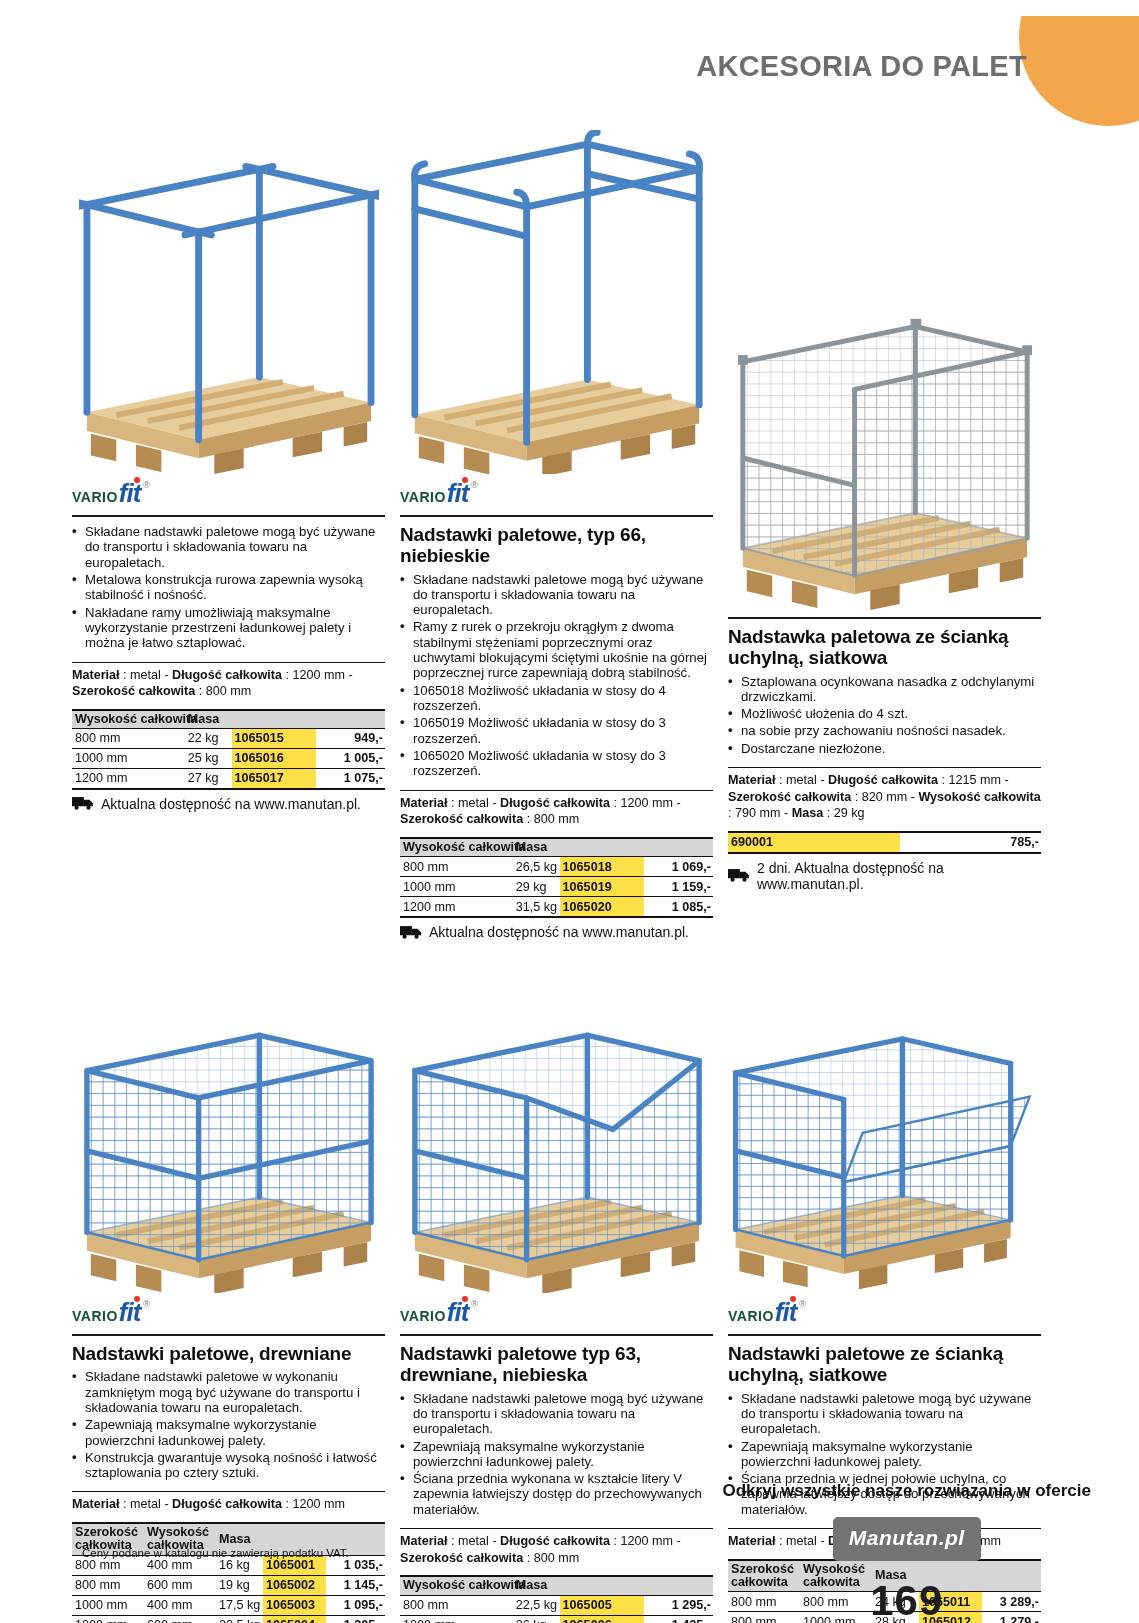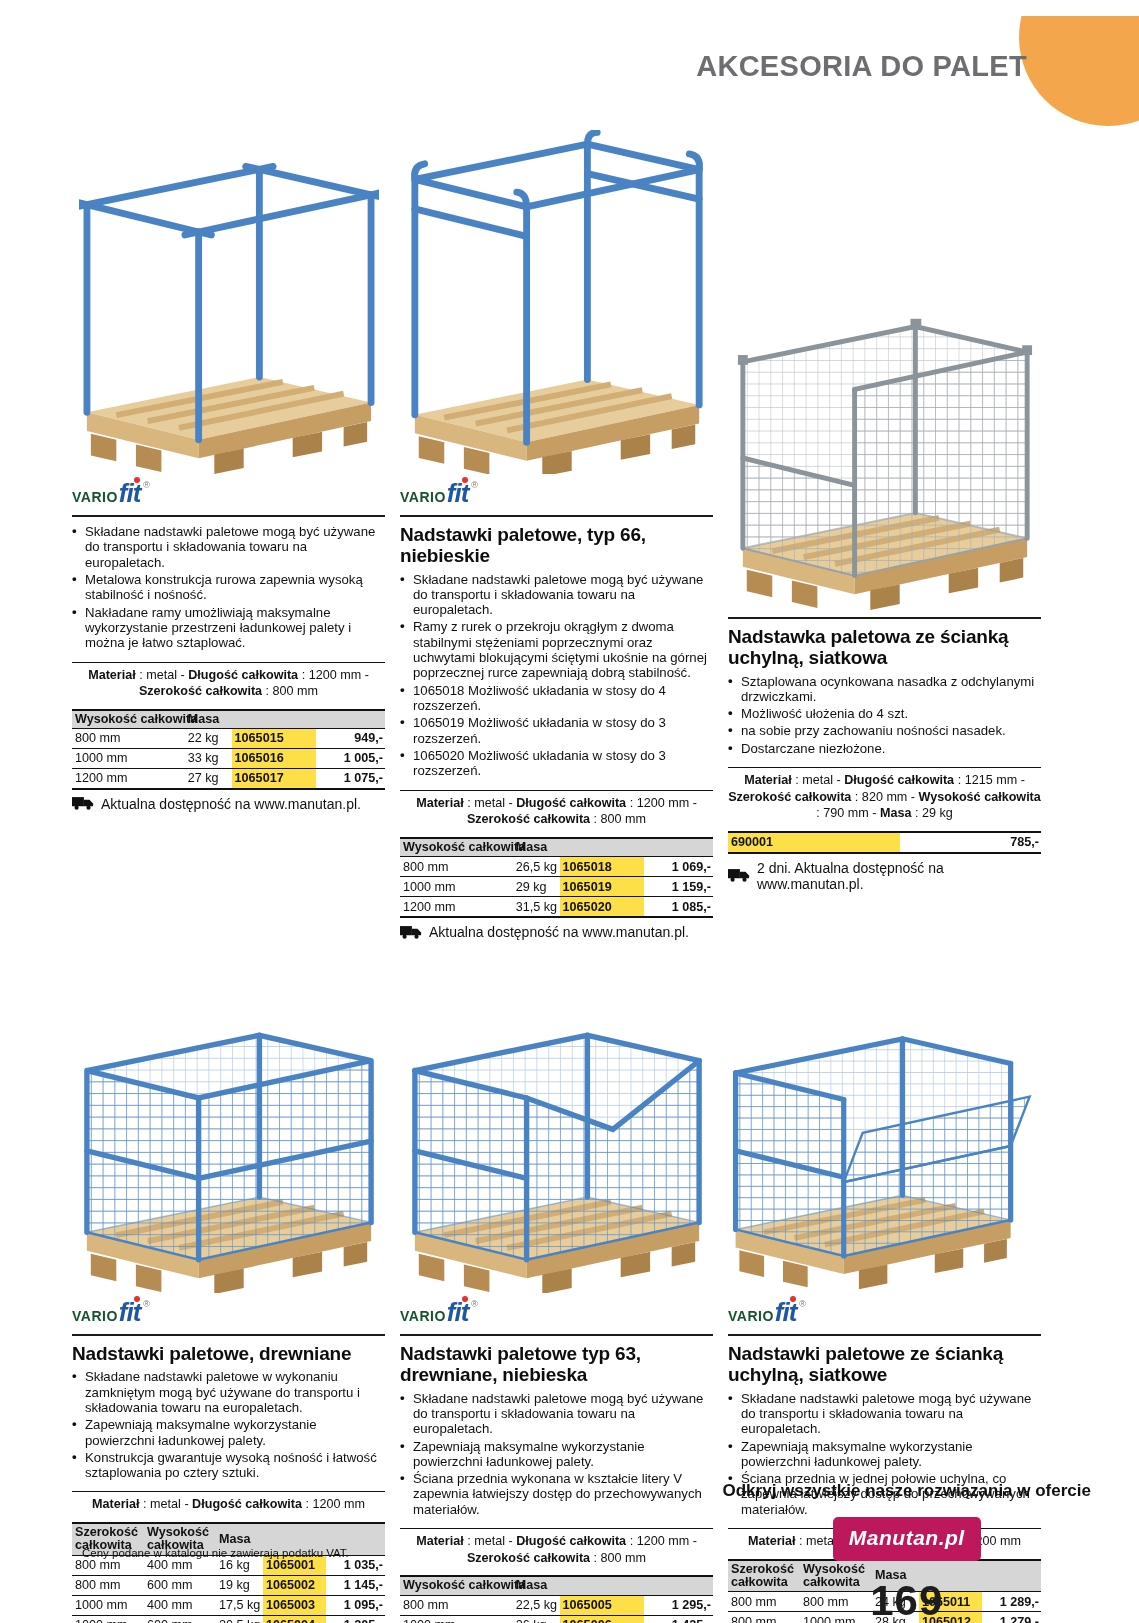--- a/index.html
+++ b/index.html
@@ -14,35 +14,35 @@
   .vlogo{display:flex;align-items:baseline;margin-top:6px;height:30px;}
   .vario{font-weight:bold;font-size:14px;color:#14532d;letter-spacing:.5px;}
   .fit{position:relative;font-style:italic;font-weight:bold;font-size:26px;color:#1d57a5;letter-spacing:-1px;margin-left:1px;line-height:1;}
   .fitdot{position:absolute;top:-3px;left:15px;width:6px;height:6px;background:#e8312d;border-radius:50%;}
   .reg{font-size:9px;color:#777;margin-left:3px;align-self:flex-start;}
   .rule{border-top:2px solid #1a1a1a;margin:5px 0 7px;}
   .title{font-size:19px;font-weight:bold;line-height:1.12;margin:0 0 5px;color:#0d0d0d;letter-spacing:-.2px;}
   .bullets{margin:0;padding:0;list-style:none;font-size:13.2px;line-height:1.16;color:#111;}
   .bullets li{padding-left:13px;position:relative;margin-bottom:2px;}
   .bullets li::before{content:"\2022";position:absolute;left:0;top:-1px;font-weight:bold;}
-  .material{margin-top:9px;border-top:1.8px solid #111;padding-top:4px;font-size:12.6px;line-height:1.32;text-align:center;}
+  .material{margin-top:9px;border-top:1.8px solid #111;padding-top:4px;font-size:12.6px;line-height:1.32;}
   .spec{margin-top:9px;width:100%;border-collapse:collapse;border-top:2px solid #111;border-bottom:2.2px solid #111;font-size:12.6px;table-layout:fixed;}
   .spec th{background:#d6d6d6;text-align:left;font-weight:bold;padding:2px 3px;line-height:1.05;border-bottom:1.2px solid #111;vertical-align:middle;white-space:nowrap;}
   .spec.wrap3 th{white-space:normal;}
   .spec td{padding:2.5px 3px;border-bottom:1.1px solid #111;white-space:nowrap;overflow:hidden;}
   .spec tr:last-child td{border-bottom:none;}
   .spec td.code{background:#fde047;font-weight:bold;}
   .spec td.price{text-align:right;font-weight:bold;padding-right:2px;}
   .avail{margin-top:6px;font-size:14px;display:flex;align-items:center;gap:7px;}
   .truck{flex:0 0 auto;}
   .footer{position:absolute;left:0;right:0;bottom:14px;display:flex;align-items:center;padding:0 48px 0 82px;}
   .footer-note{font-size:11.5px;}
   .footer-right{margin-left:auto;display:flex;align-items:center;gap:16px;flex-direction:column;}
   .footer-promo{font-size:17px;font-weight:bold;}
-  .brand-badge{background:#be185d;color:#fff;font-style:italic;font-weight:bold;font-size:21px;padding:9px 16px 11px;border-radius:5px;letter-spacing:.5px;}
+  .brand-badge{background:#737373;color:#fff;font-style:italic;font-weight:bold;font-size:21px;padding:9px 16px 11px;border-radius:5px;letter-spacing:.5px;}
   .page-number{font-size:42px;font-weight:bold;color:#1d1d1f;letter-spacing:1px;}
 </style>
 </head>
 <body>
 
 <div class="page">
 
   <svg width="0" height="0" style="position:absolute" aria-hidden="true">
     <defs>
       <pattern id="gridB" width="12" height="12" patternUnits="userSpaceOnUse">
@@ -112,21 +112,21 @@
           </thead>
           <tbody>
             <tr>
               <td>800 mm</td>
               <td>22 kg</td>
               <td class="code">1065015</td>
               <td class="price">949,-</td>
             </tr>
             <tr>
               <td>1000 mm</td>
-              <td>33 kg</td>
+              <td>25 kg</td>
               <td class="code">1065016</td>
               <td class="price">1 005,-</td>
             </tr>
             <tr>
               <td>1200 mm</td>
               <td>27 kg</td>
               <td class="code">1065017</td>
               <td class="price">1 075,-</td>
             </tr>
           </tbody>
@@ -472,21 +472,21 @@
               <th>Masa</th>
               <th colspan="2"></th>
             </tr>
           </thead>
           <tbody>
             <tr>
               <td>800 mm</td>
               <td>800 mm</td>
               <td>24 kg</td>
               <td class="code">1065011</td>
-              <td class="price">1 289,-</td>
+              <td class="price">3 289,-</td>
             </tr>
             <tr>
               <td>800 mm</td>
               <td>1000 mm</td>
               <td>28 kg</td>
               <td class="code">1065012</td>
               <td class="price">1 279,-</td>
             </tr>
             <tr>
               <td>1000 mm</td>

